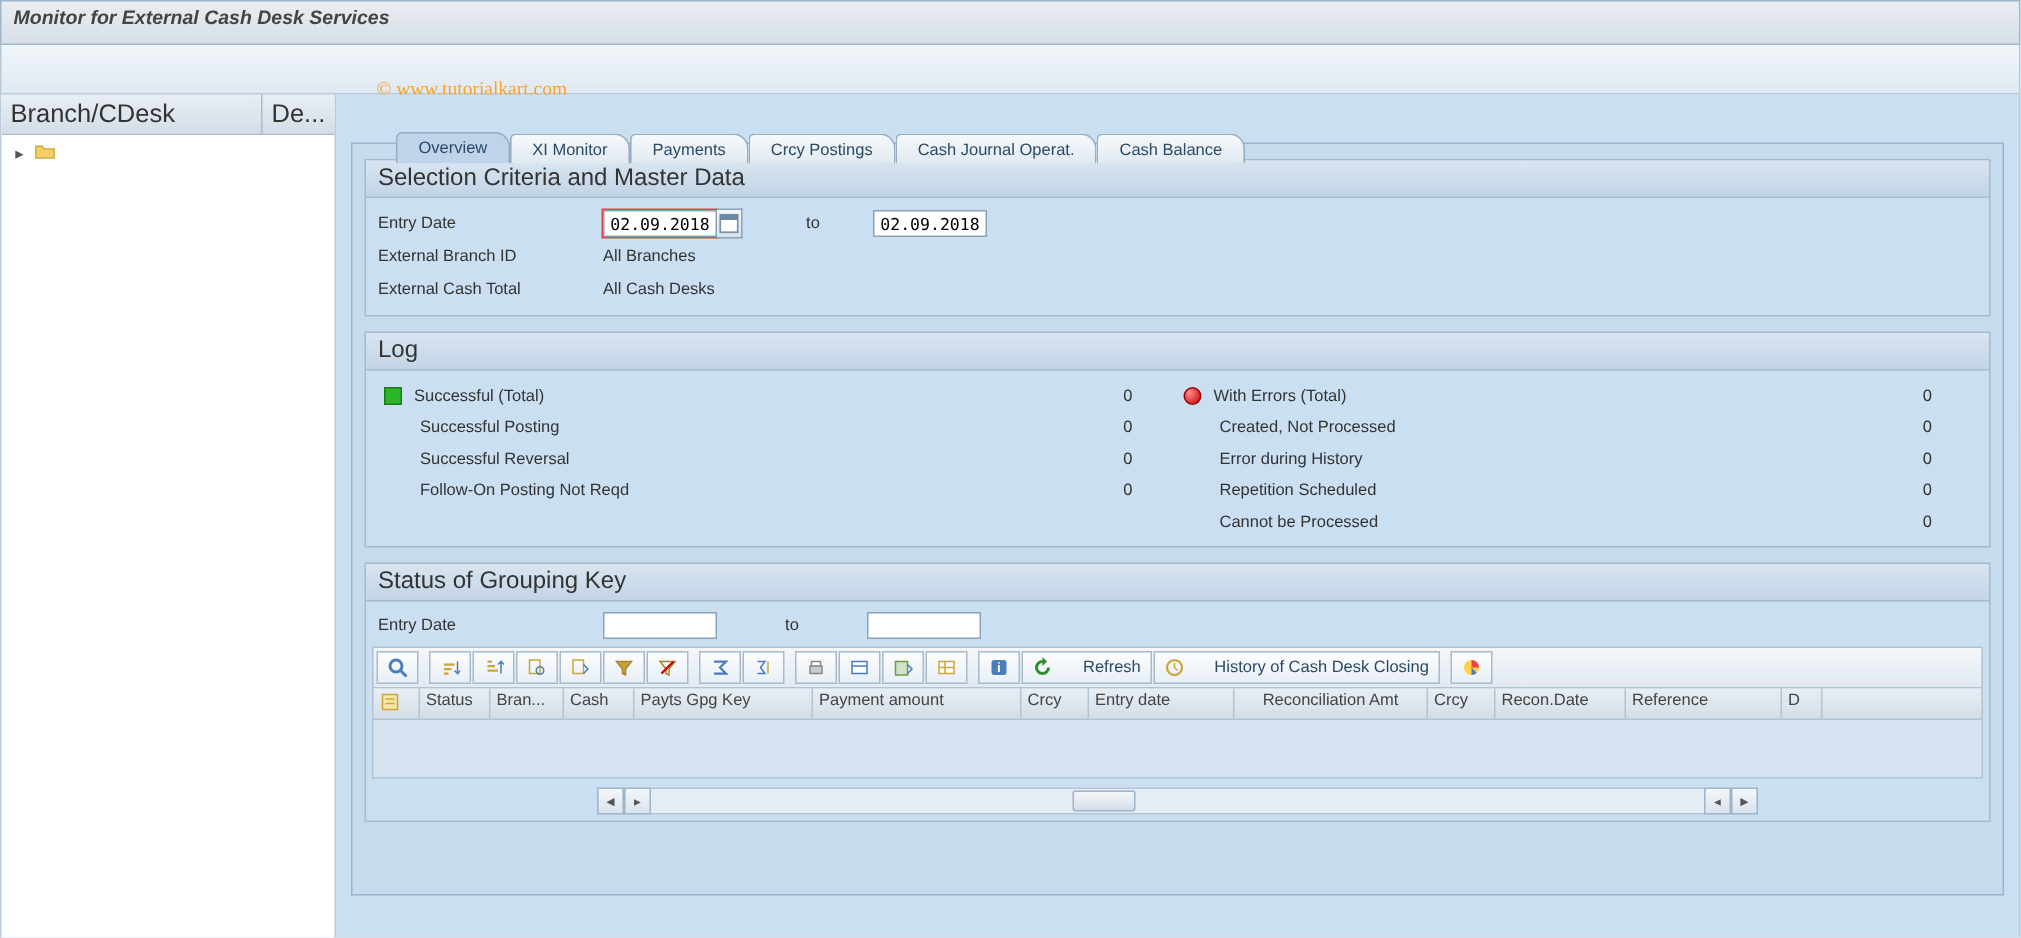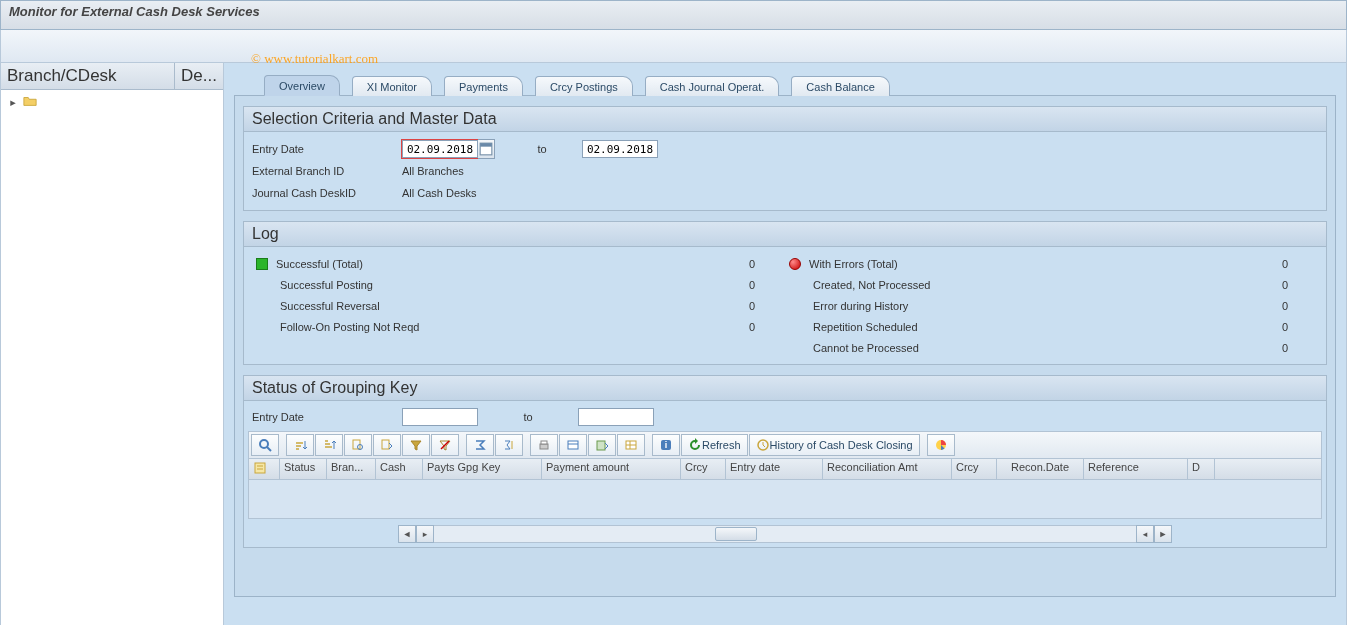--- a/index.html
+++ b/index.html
@@ -14,21 +14,21 @@
 .nav-pane{width:222px;background:#fff;border-right:1px solid #b8c9da;display:flex;flex-direction:column}
 .nav-header{display:flex;background:linear-gradient(#e8eef4,#d4dde7);border-bottom:1px solid #aabbcc;font-size:17px}
 .nav-col-branch{flex:1;padding:3px 6px;border-right:1px solid #aabbcc}
 .nav-col-de{width:36px;padding:3px 6px}
 .nav-body{padding:4px 6px;flex:1}
 .tree-node{display:flex;align-items:center;gap:4px}
 .tree-toggle{width:12px;text-align:center;color:#555;cursor:pointer}
 .content-pane{flex:1;background:#cadff1;padding:6px 10px;position:relative;overflow:hidden}
 
 .tab-strip{display:flex;align-items:flex-end;height:26px;margin-left:30px}
-.tab{padding:4px 14px 3px;margin-right:12px;background:linear-gradient(#fdfdfd,#e3ecf4);border:1px solid #96adc4;border-bottom:none;border-radius:4px 10px 0 0;font-size:11px;color:#2b4a66;cursor:pointer;position:relative;top:1px}
+.tab{padding:4px 14px 3px;margin-right:0;background:linear-gradient(#fdfdfd,#e3ecf4);border:1px solid #96adc4;border-bottom:none;border-radius:4px 10px 0 0;font-size:11px;color:#2b4a66;cursor:pointer;position:relative;top:14px}
 .tab.active{background:#bfd4ea;border-bottom:1px solid #bfd4ea;font-weight:normal}
 .tab:not(.active){background:linear-gradient(#f6f9fc,#e1e9f1)}
 .tab-panel{background:#c6dbed;border:1px solid #9cb3c8;padding:10px 8px;height:480px;overflow:hidden}
 
 .group{border:1px solid #a6bacc;background:#cadff1;margin-bottom:10px}
 .group-title{background:linear-gradient(#d9e5f1,#c2d4e6);border-bottom:1px solid #a6bacc;padding:3px 8px;font-size:16px;color:#333}
 .group-body{padding:6px 8px}
 
 .frow{display:flex;align-items:center;height:22px}
 .flabel{width:150px;color:#333}
@@ -47,21 +47,21 @@
 .log-label{flex:1;padding-left:4px}
 .log-num{width:60px;text-align:right;padding-right:30px}
 .indent{padding-left:28px}
 .green-sq{width:10px;height:10px;background:#2bb52b;border:1px solid #1a7d1a}
 .red-ball{width:10px;height:10px;background:radial-gradient(circle at 30% 30%,#ff8a8a,#c80000);border-radius:50%;border:1px solid #900}
 
 .status-body{padding:4px 4px}
 .status-row1{display:flex;align-items:center;height:24px;padding-left:4px}
 .toolbar{display:flex;align-items:center;height:24px;background:linear-gradient(#f4f7fa,#e1e9f1);border:1px solid #b2c3d4;padding:1px 2px;gap:0;margin-top:2px}
 .tbtn{height:20px;min-width:20px;border:1px solid #a8bacb;background:linear-gradient(#fdfefe,#e7eef5);display:inline-flex;align-items:center;justify-content:center;padding:0 3px;cursor:pointer;margin-right:1px}
-.tbtn.wide{padding:0 6px;gap:0;font-size:11px;color:#2b4a66}
+.tbtn.wide{padding:0 6px;gap:20px;font-size:11px;color:#2b4a66}
 .tsep{width:6px}
 .alv-header{display:flex;background:linear-gradient(#e8eef4,#d4dde7);border:1px solid #b2c3d4;border-top:none;height:20px}
 .alv-col{border-right:1px solid #b2c3d4;padding:2px 4px;font-size:11px;color:#444;overflow:hidden;white-space:nowrap}
 .alv-body{height:38px;background:#d6e4f2;border:1px solid #b2c3d4;border-top:none}
 .hscroll{display:flex;align-items:center;height:18px;margin-top:6px;padding:0 150px}
 .hs-btn{width:16px;height:16px;background:linear-gradient(#f4f7fa,#dae3ec);border:1px solid #9db4c9;display:flex;align-items:center;justify-content:center;cursor:pointer;font-size:9px;color:#555}
 .hs-track{flex:1;height:16px;background:#e4ecf4;border:1px solid #b2c3d4;border-left:none;border-right:none;position:relative}
 .hs-thumb{position:absolute;left:40%;top:1px;width:40px;height:12px;background:linear-gradient(#f4f7fa,#d4dde7);border:1px solid #9db4c9;border-radius:2px}
 
 svg{width:14px;height:14px}
@@ -128,21 +128,21 @@
             <div style="width:80px;text-align:center">to</div>
             <div class="fcell">
               <input class="date-input" value="02.09.2018" style="">
             </div>
           </div>
           <div class="frow">
             <div class="flabel">External Branch ID</div>
             <div class="fval">All Branches</div>
           </div>
           <div class="frow">
-            <div class="flabel">Journal Cash DeskID</div>
+            <div class="flabel">External Cash Total</div>
             <div class="fval">All Cash Desks</div>
           </div>
         </div>
       </div>
 
       <div class="group">
         <div class="group-title">Log</div>
         <div class="log-body">
           <div class="log-col">
             <div class="log-row">
@@ -320,23 +320,23 @@
                   <line x1="4" y1="5" x2="10" y2="5" stroke="#c9a63d"></line>
                   <line x1="4" y1="8" x2="10" y2="8" stroke="#c9a63d"></line>
                 </svg></div>
               <div class="alv-col" style="width: 38px;">Status</div>
               <div class="alv-col" style="width: 40px;">Bran...</div>
               <div class="alv-col" style="width: 38px;">Cash</div>
               <div class="alv-col" style="width: 110px;">Payts Gpg Key</div>
               <div class="alv-col" style="width: 130px;">Payment amount</div>
               <div class="alv-col" style="width: 36px;">Crcy</div>
               <div class="alv-col" style="width: 88px;">Entry date</div>
-              <div class="alv-col" style="width: 120px;">Reconciliation Amt</div>
+              <div class="alv-col" style="width: 120px; text-align: center;">Reconciliation Amt</div>
               <div class="alv-col" style="width: 36px;">Crcy</div>
-              <div class="alv-col" style="width: 78px; text-align: center;">Recon.Date</div>
+              <div class="alv-col" style="width: 78px;">Recon.Date</div>
               <div class="alv-col" style="width: 95px;">Reference</div>
               <div class="alv-col" style="width: 18px;">D</div>
             </div>
           <div class="alv-body"></div>
 
           <div class="hscroll">
             <span class="hs-btn">◄</span>
             <span class="hs-btn">▸</span>
             <div class="hs-track">
                 <div class="hs-thumb"></div>

